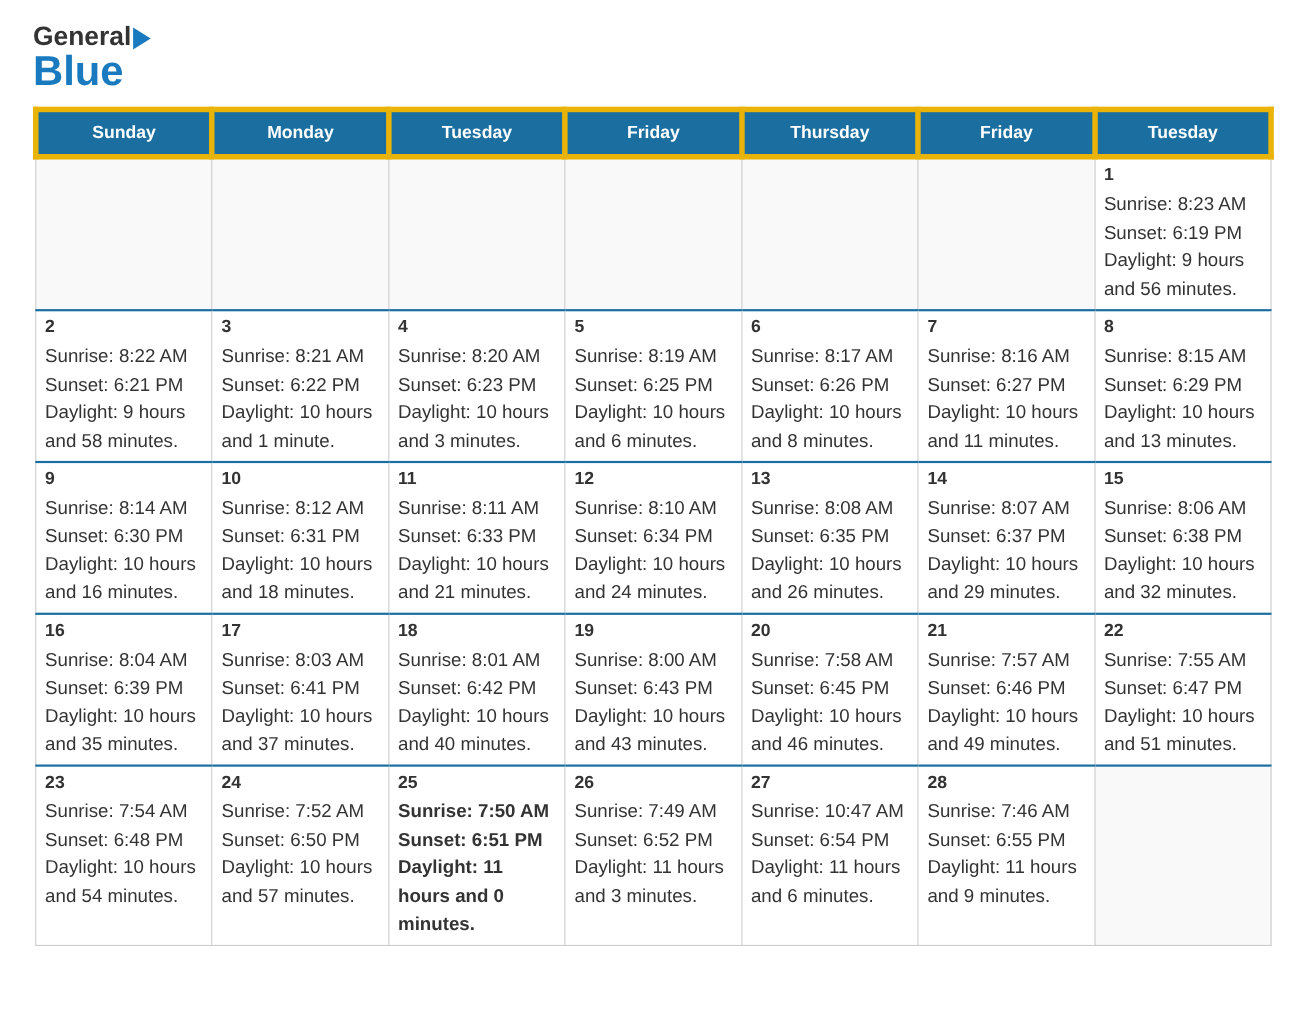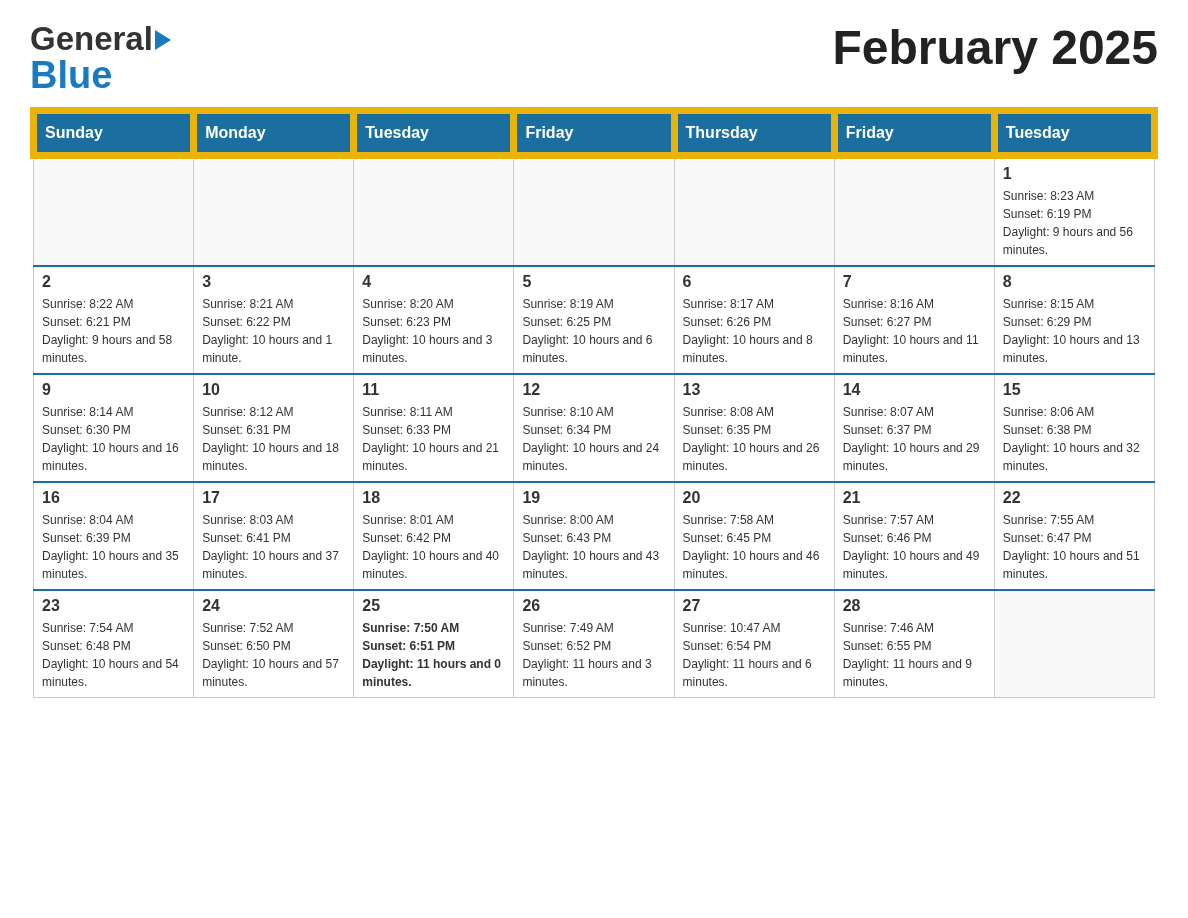--- a/index.html
+++ b/index.html
@@ -38,51 +38,51 @@
       width: 100%;
       border-collapse: collapse;
       margin-top: 5px;
     }
     .calendar th {
       background-color: #1a6fa0;
       color: #fff;
       font-size: 16px;
       font-weight: bold;
       padding: 10px 8px;
-      text-align: left;
-      border: 7px solid #eab308;
+      text-align: center;
+      border: 5px solid #eab308;
     }
     .calendar td {
       border: 1px solid #ccc;
       vertical-align: top;
       padding: 6px 8px;
       width: calc(100% / 7);
       min-height: 120px;
       font-size: 13px;
       color: #333;
     }
     .calendar tr td {
       border-top: 2px solid #1a6fa0;
     }
     .day-number {
       font-size: 16px;
       font-weight: bold;
       margin-bottom: 4px;
       display: block;
     }
     .day-info {
-      font-size: 12px;
+      font-size: 17px;
       line-height: 1.5;
       color: #333;
     }
     .empty-cell {
       background: #f9f9f9;
     }
     .logo-general {
-      font-size: 33px;
+      font-size: 24px;
       font-weight: bold;
       color: #333;
     }
     .logo-blue-word {
       font-size: 38px;
       font-weight: bold;
       color: #1a7abf;
     }
     .logo-chevron {
       width: 0;
@@ -110,21 +110,20 @@
   <div class="logo">
     <div class="logo-row1">
       <span class="logo-general">General</span>
       <div class="logo-chevron"></div>
     </div>
     <div class="logo-row2">
       <span class="logo-blue-word">Blue</span>
     </div>
   </div>
   <div class="title-block">
-    <h1>February 2025</h1>
   </div>
 </div>
 
 <table class="calendar">
   <thead>
     <tr>
       <th>Sunday</th>
       <th>Monday</th>
       <th>Tuesday</th>
       <th>Friday</th>

